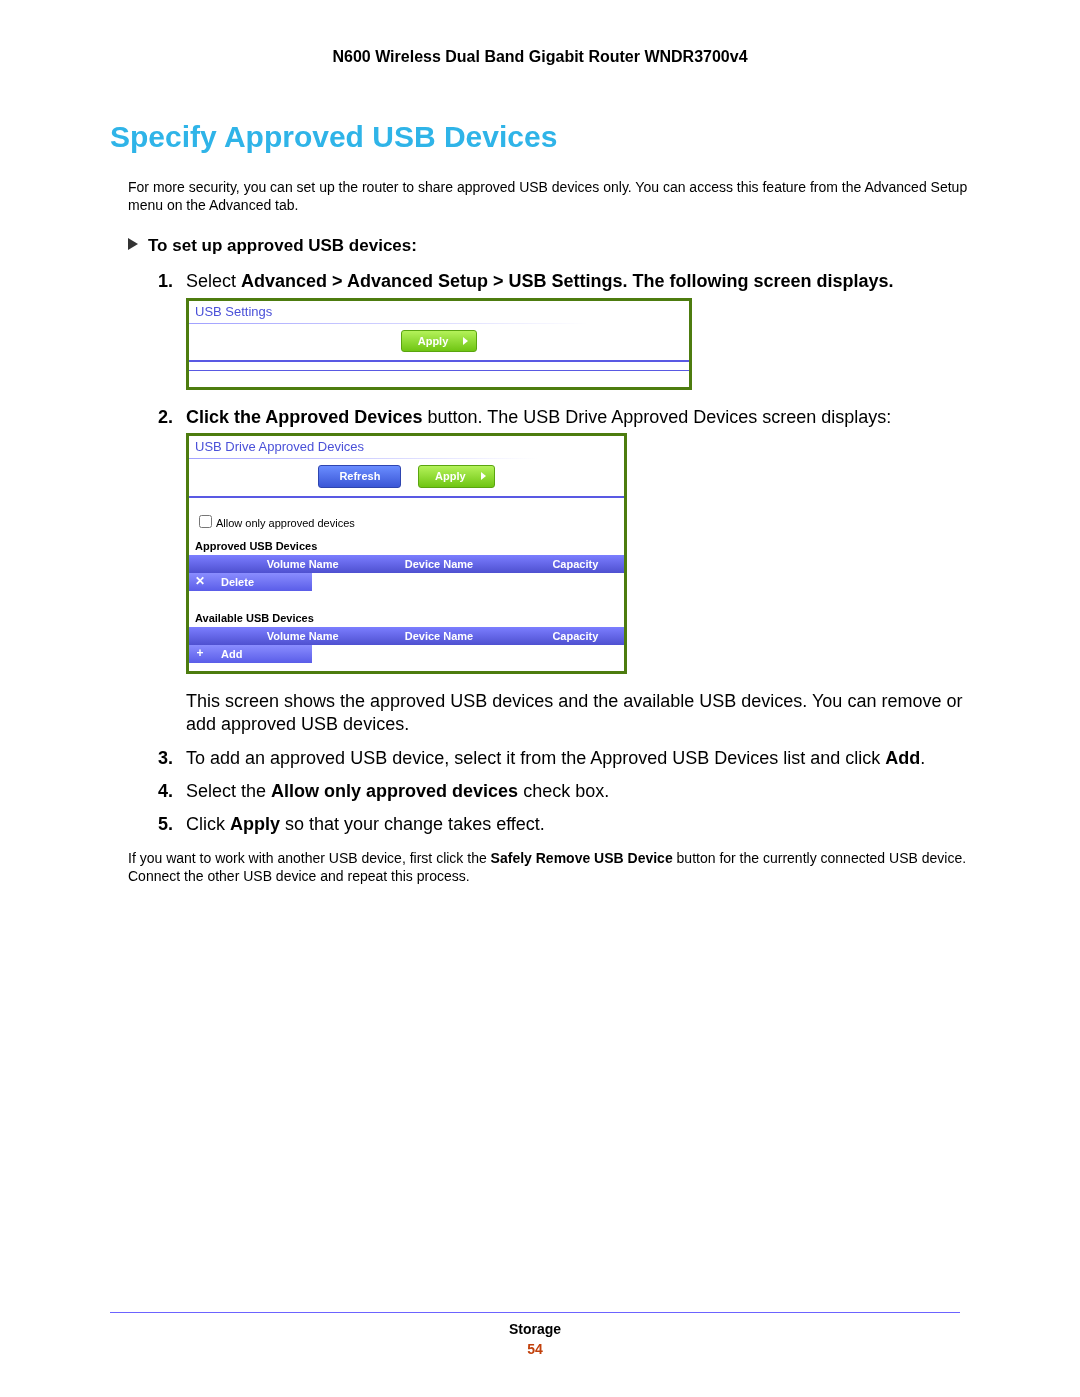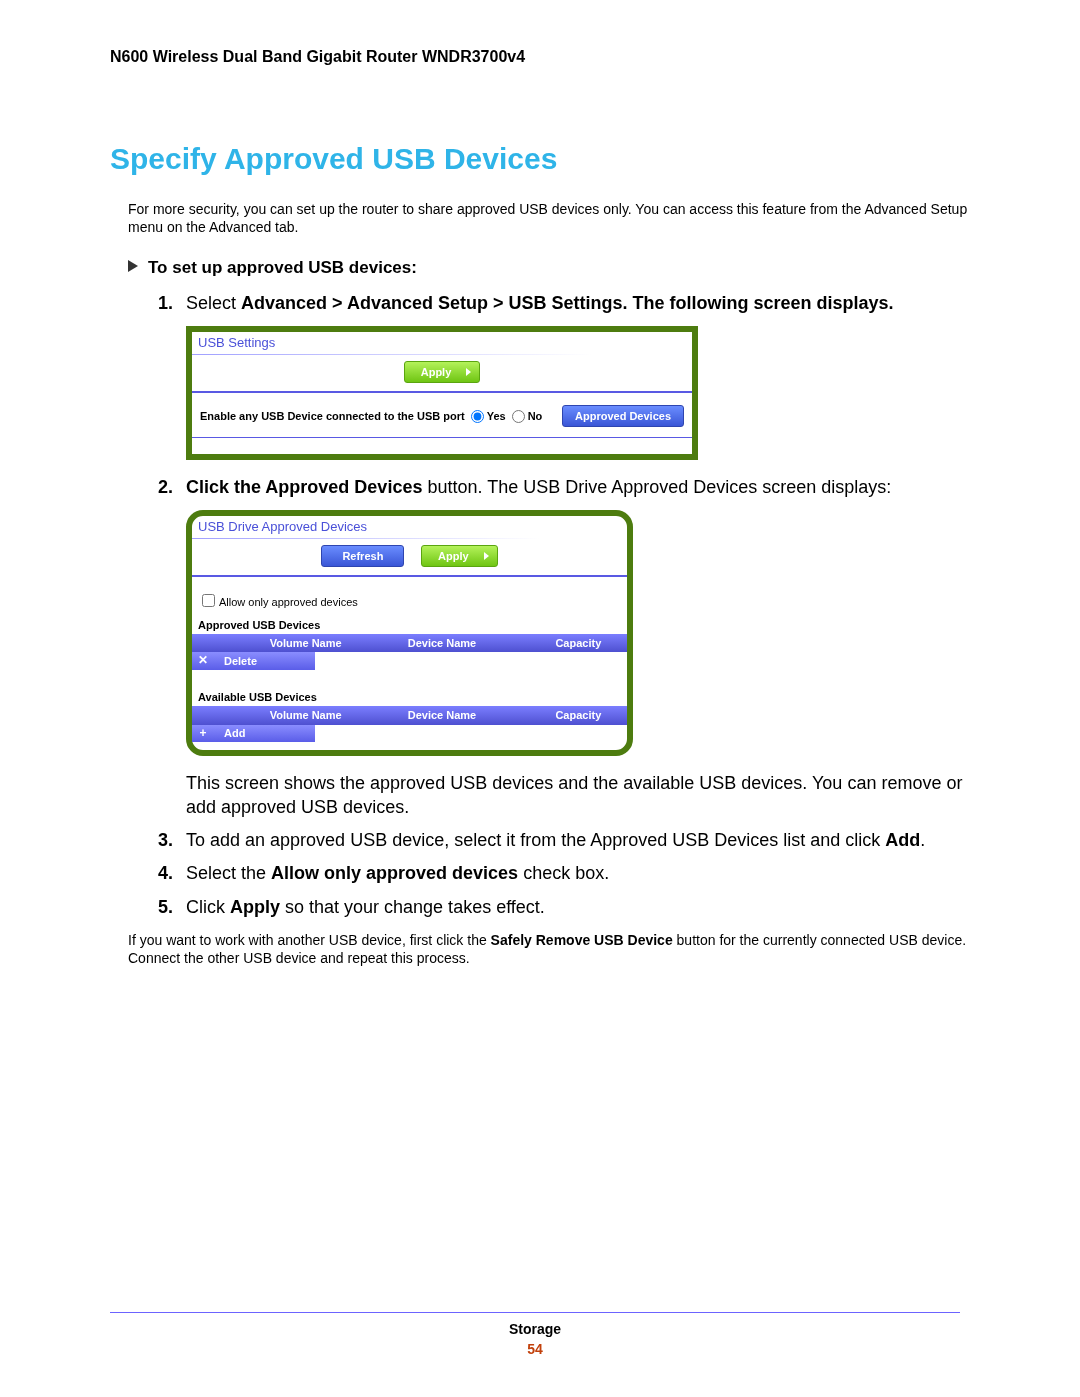--- a/index.html
+++ b/index.html
@@ -10,24 +10,24 @@
     color: #000;
   }
   .page {
     width: 1080px;
     height: 1397px;
     box-sizing: border-box;
     padding: 48px 110px 40px 110px;
     position: relative;
   }
   .doc-header {
-    text-align: left;
+    text-align: center;
     font-weight: bold;
     font-size: 16px;
-    margin-bottom: 76px;
+    margin-bottom: 54px;
   }
   h1 {
     color: #2fb4e8;
     font-size: 30px;
     font-weight: bold;
     margin: 0 0 24px 0;
   }
   .intro {
     font-size: 14px;
     line-height: 1.3;
@@ -59,26 +59,26 @@
     margin-bottom: 10px;
     line-height: 1.3;
   }
   ol.steps > li .num {
     position: absolute;
     left: 0;
     font-weight: bold;
   }
   .b { font-weight: bold; }
   .panel {
-    border: 6px solid #4d7c0f;
-    margin: 10px 0 16px 0;
+    border: 3px solid #4d7c0f;
+    margin: 4px 0 16px 0;
     font-size: 12px;
   }
   .panel1 { width: 500px; }
-  .panel2 { width: 435px; border-radius: 17px; }
+  .panel2 { width: 435px; }
   .panel-title {
     color: #4a50d8;
     font-size: 13px;
     padding: 3px 6px 2px 6px;
   }
   .hr-grad {
     height: 1px;
     background: linear-gradient(to right, #a0a0ff, #fff 80%);
     margin: 0 0 4px 0;
   }
@@ -190,29 +190,20 @@
       
       <div class="panel panel1">
         <div class="panel-title">USB Settings</div>
         <div class="hr-grad"></div>
         <div class="btnrow">
           <span class="btn-green wtri">
             <span>Apply</span><span class="tri"></span>
           </span>
         </div>
         <div class="blue-sep"></div>
-        <div class="row">
-          <span>Enable any USB Device connected to the USB port</span>
-          <input type="radio" checked="" style="">
-          <span>Yes</span>
-          <input type="radio" style="">
-          <span>No</span>
-          <span class="spacer"></span>
-          <span class="btn-blue">Approved Devices</span>
-        </div>
         <div class="blue-sep-thin"></div>
         <div style="height:10px"></div>
       </div>
     </li>
 
     <li>
       <span class="num">2.</span>
       <span class="b">Click the Approved Devices</span><span> button. The USB Drive Approved Devices screen displays:</span>
 
       

